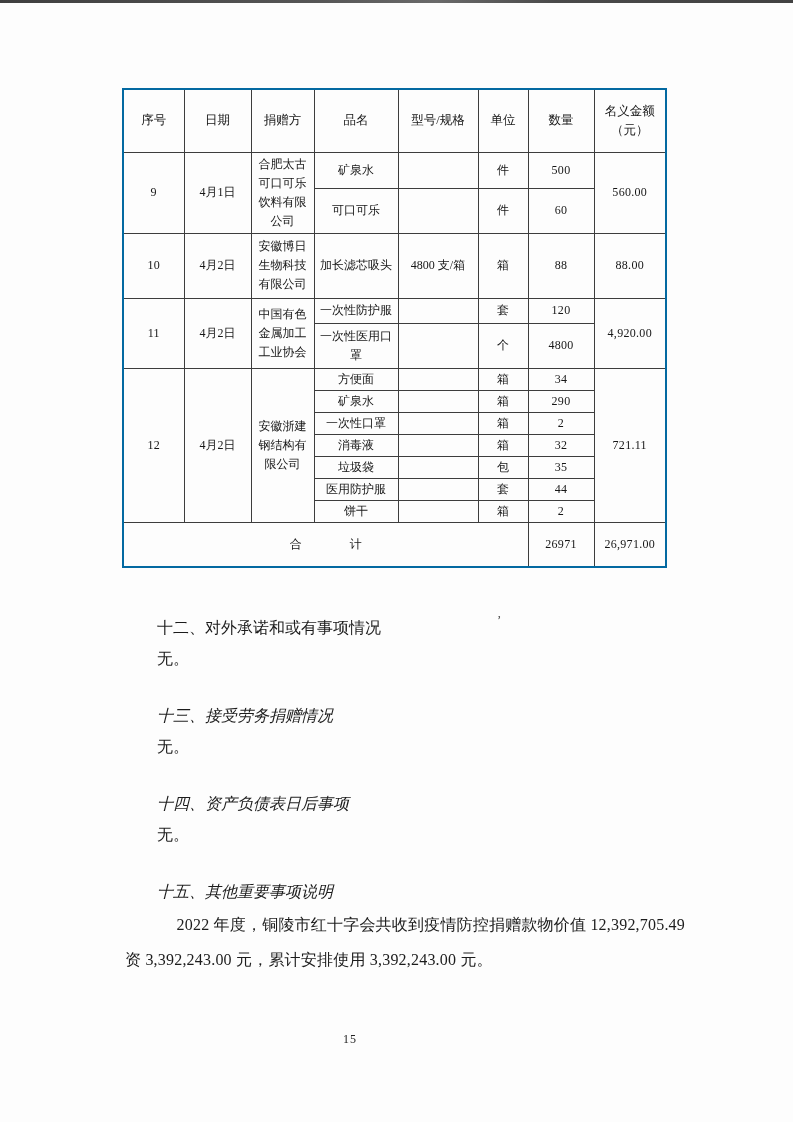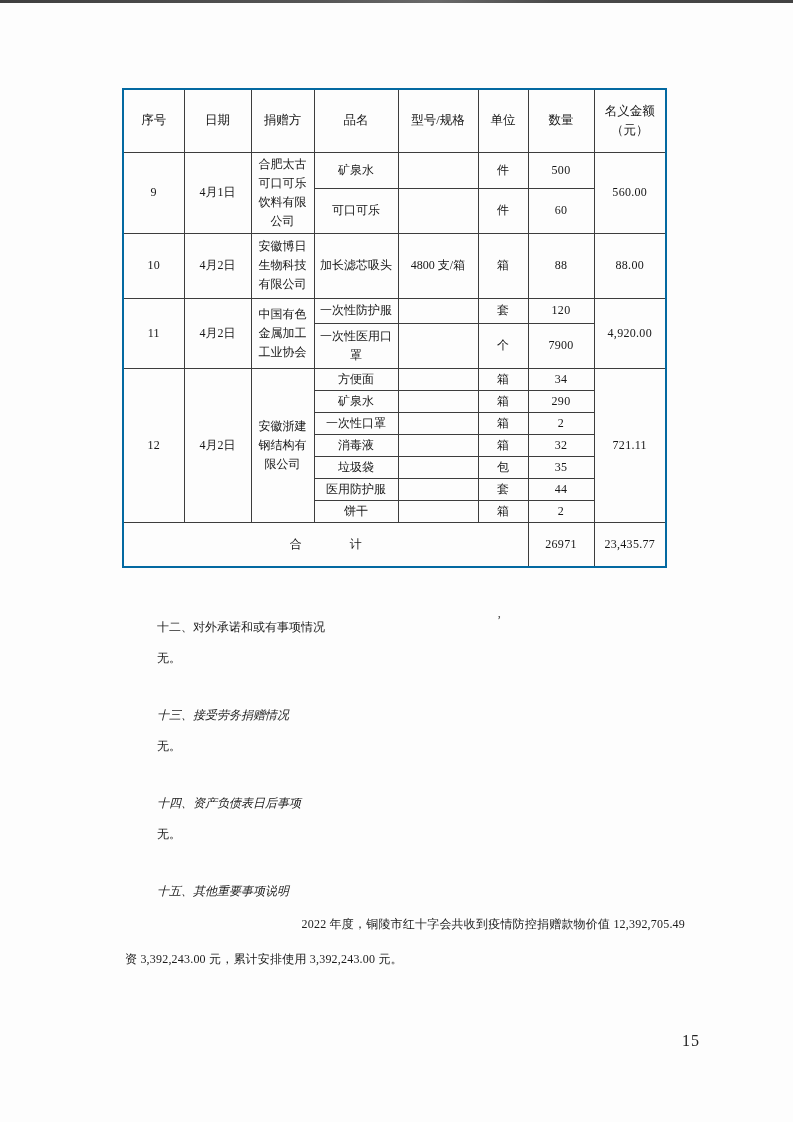--- a/index.html
+++ b/index.html
@@ -31,31 +31,31 @@
   td.donor-cell { line-height:20px; }
   td.num-cell, td.amount-cell { letter-spacing:0.3px; }
 
   .speck {
     position:absolute; left:497px; top:612px;
     font-size:13px; color:#444;
   }
 
   .text-block {
     position:absolute; left:125px; top:612px; width:560px;
-    font-size:12px; color:#1c1c1c;
+    font-size:16px; color:#1c1c1c;
   }
   .text-block p { margin:0; }
   .tline { line-height:31px; text-indent:32px; white-space:nowrap; }
   .sec-gap { margin-top:26px !important;font-style:italic; }
   .para-line { line-height:35px; white-space:nowrap; letter-spacing:0.2px; }
   .para-indent { text-indent:32px;text-align:right; }
 
   .page-number {
     position:absolute; top:1032px; left:0; width:700px;
-    text-align:right; font-size:16px; letter-spacing:1px; color:#222;
+    text-align:center; font-size:12px; letter-spacing:1px; color:#222;
   }
 </style>
 </head>
 <body>
 
 <div class="page">
 
   <div class="top-scan-line"></div>
 
   <table class="donation-table">
@@ -116,21 +116,21 @@
         <td>一次性防护服</td>
         <td></td>
         <td>套</td>
         <td class="num-cell">120</td>
         <td rowspan="2" class="amount-cell">4,920.00</td>
       </tr>
       <tr style="height:45px">
         <td>一次性医用口罩</td>
         <td></td>
         <td>个</td>
-        <td class="num-cell">7900</td>
+        <td class="num-cell">4800</td>
       </tr>
 
       <tr style="height:21px">
         <td rowspan="7" class="num-cell">12</td>
         <td rowspan="7">4月2日</td>
         <td rowspan="7" class="donor-cell">安徽浙建钢结构有限公司</td>
         <td>方便面</td>
         <td></td>
         <td>箱</td>
         <td class="num-cell">34</td>
@@ -169,21 +169,21 @@
       <tr style="height:20px">
         <td>饼干</td>
         <td></td>
         <td>箱</td>
         <td class="num-cell">2</td>
       </tr>
 
       <tr style="height:45px">
         <td colspan="6">合　　　　计</td>
         <td class="num-cell">26971</td>
-        <td class="amount-cell">23,435.77</td>
+        <td class="amount-cell">26,971.00</td>
       </tr>
     </tbody>
   </table>
 
   <span class="speck">’</span>
 
   <div class="text-block">
     <p class="tline">十二、对外承诺和或有事项情况</p>
     <p class="tline">无。</p>
 

